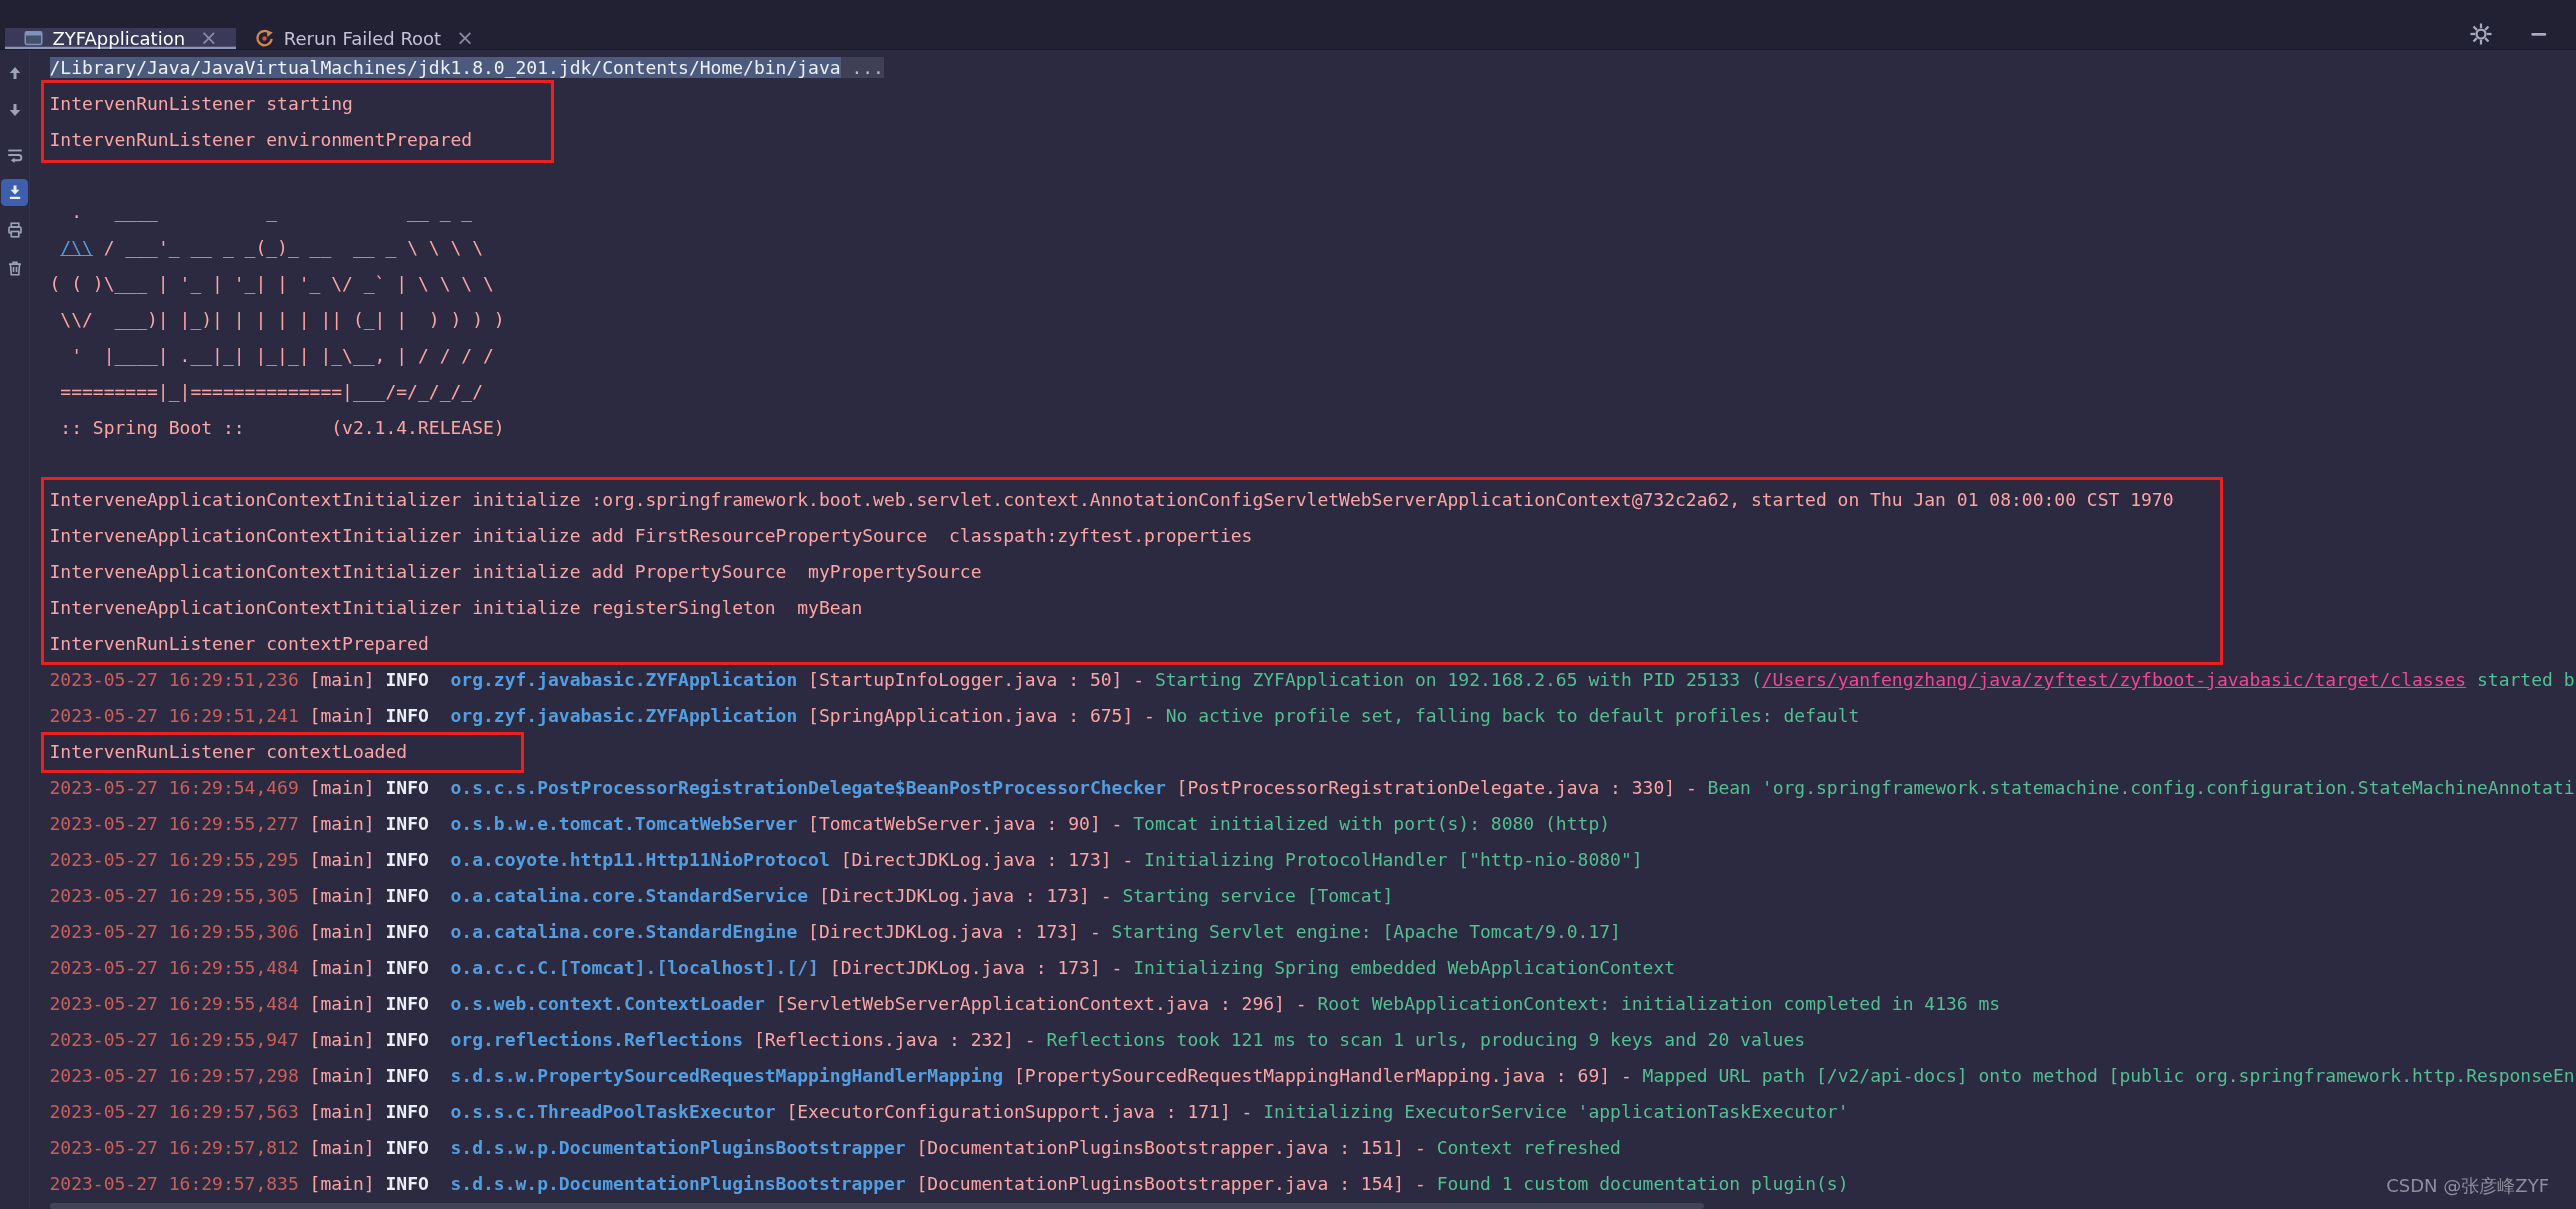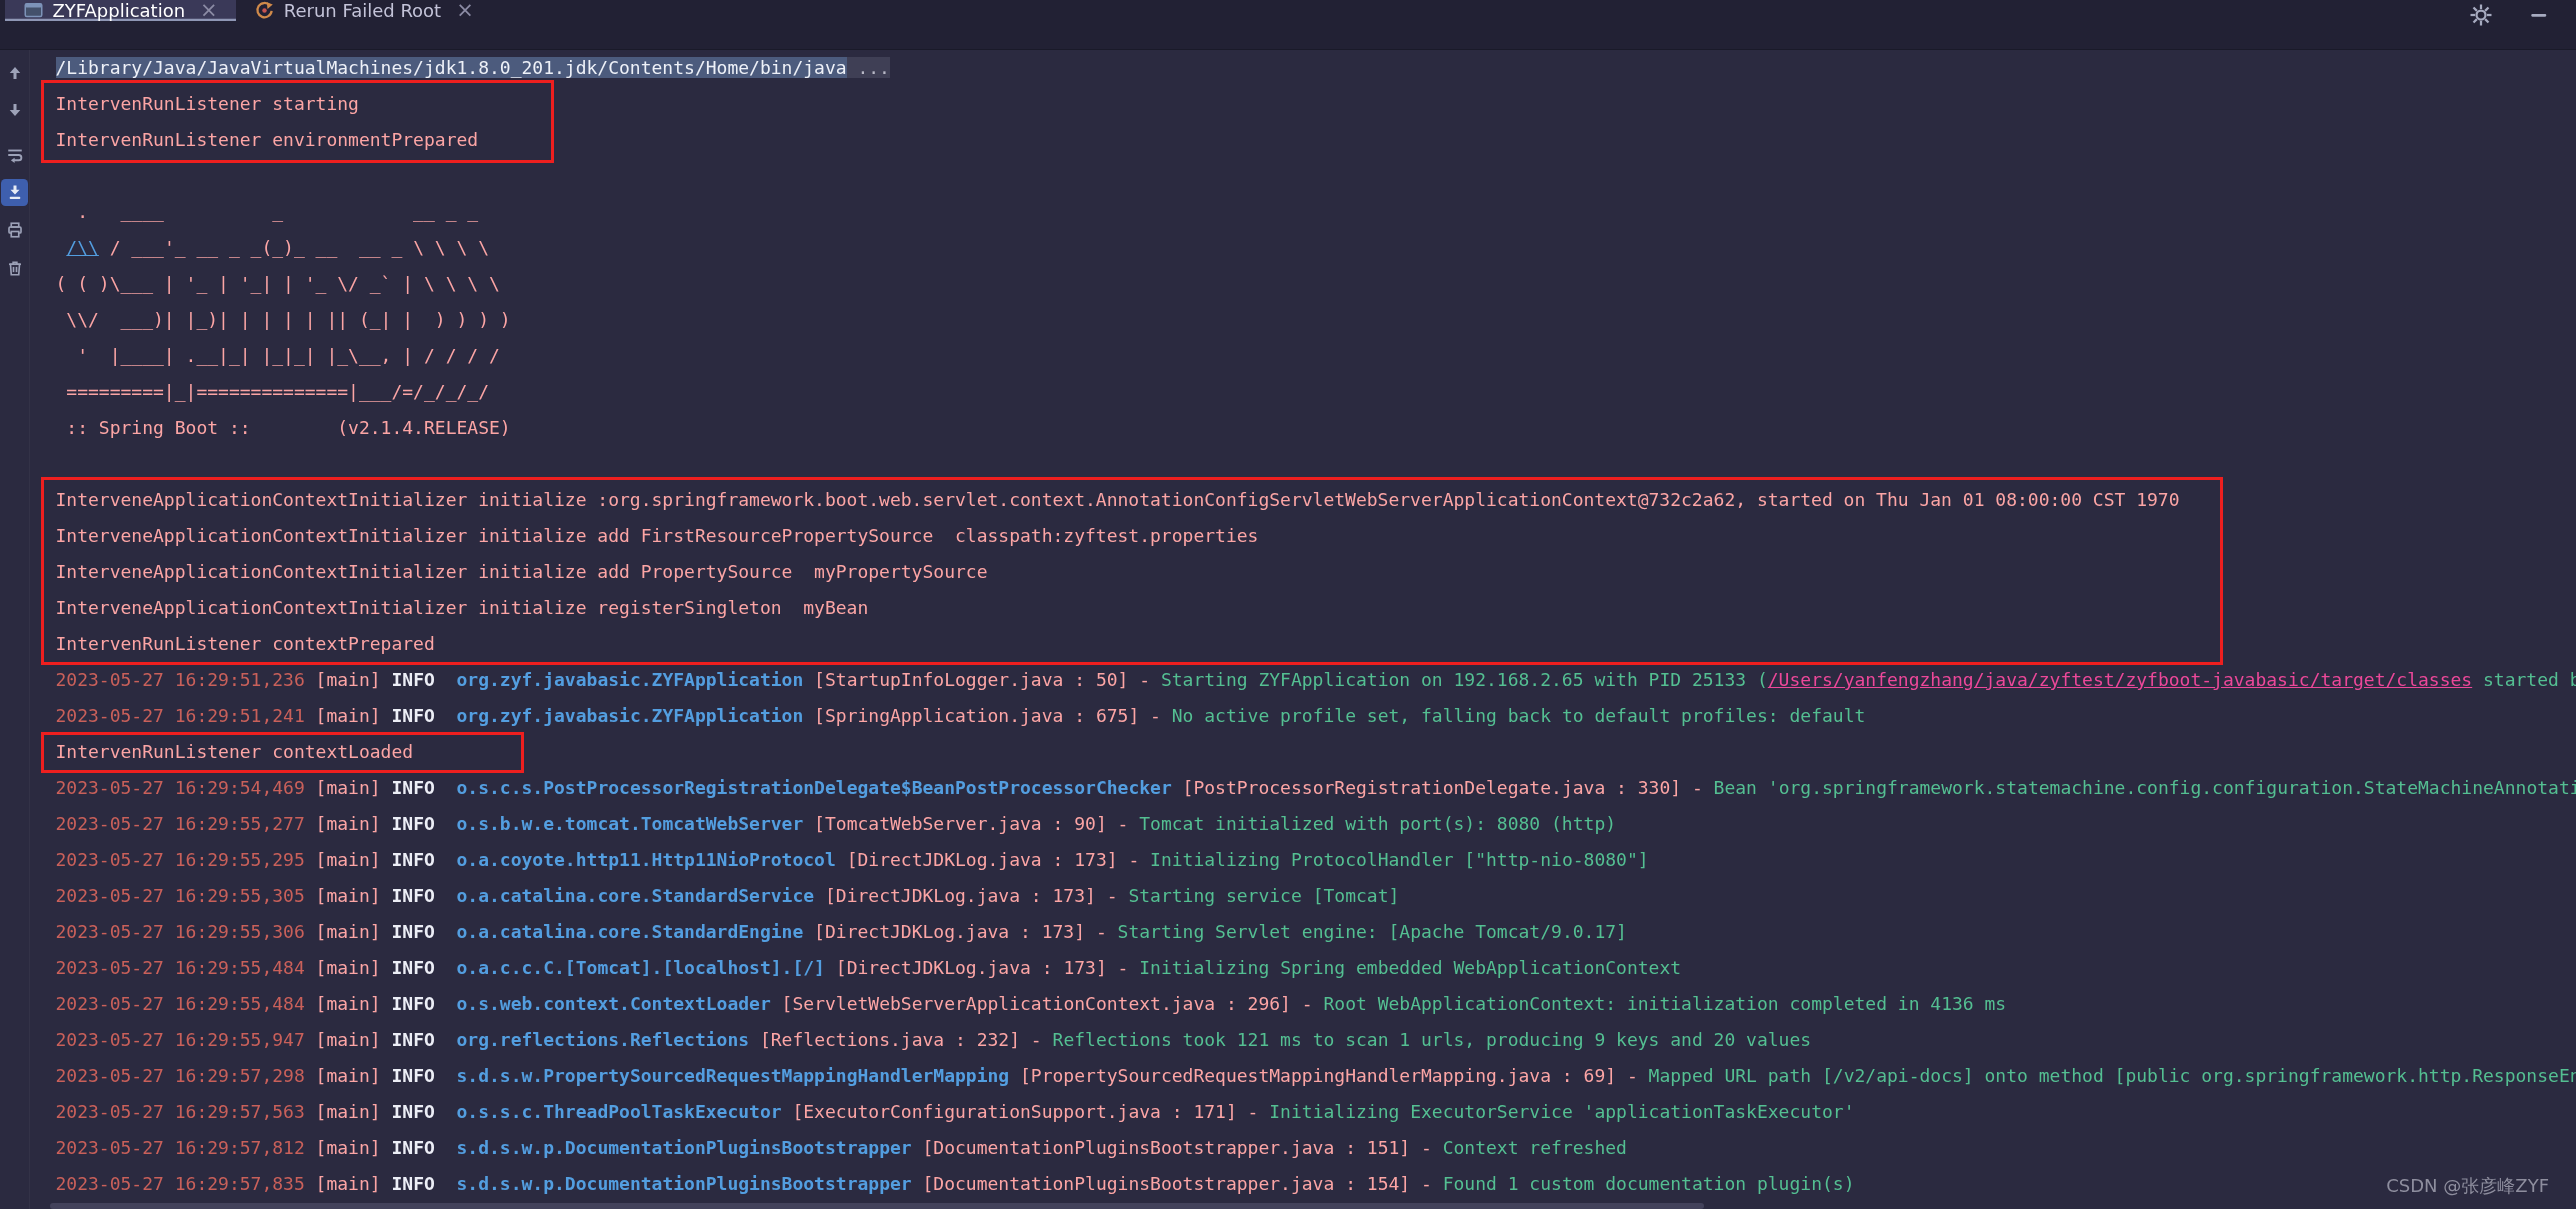--- a/index.html
+++ b/index.html
@@ -1,36 +1,36 @@
 <!DOCTYPE html>
 <html style="font-size:12px"><head>
 <meta charset="utf-8">
 <style>
   html,body{margin:0;padding:0;background:#1d1d2b;}
   #app{position:relative;width:2576px;height:1210px;overflow:hidden;background:#2b2a40;font-family:"DejaVu Sans",sans-serif;}
 
   
-  .tabbar{position:absolute;top:0;left:0;right:0;height:50px;background:#222134;display:flex;align-items:flex-start;border-bottom:0.8px solid #1a1a29;padding-left:4.5px;box-sizing:border-box;}
+  .tabbar{position:absolute;top:0;left:0;right:0;height:50px;background:#222134;display:flex;align-items:flex-end;border-bottom:0.8px solid #1a1a29;padding-left:4.5px;box-sizing:border-box;}
   .tab{display:flex;align-items:center;gap:9px;padding:0 18px;font-size:18px;color:#c3c3d8;cursor:default;}
   .tab.active{background:#3a3958;color:#ffffff;box-shadow:inset 0 -2.3px 0 #8f97b5;}
   .tab .close{color:#8b8ba4;font-size:21px;margin-left:6px;line-height:1;}
   .tab .tabicon{display:flex;align-items:center;}
   .tabbar-right{margin-left:auto;display:flex;align-items:center;gap:27px;padding-right:22.6px;}
   .hdr-icon{display:flex;align-items:center;justify-content:center;width:30px;height:30px;color:#a7abc0;}
 
   
   .toolbar{position:absolute;top:50px;left:0;width:30px;bottom:0;background:#2b2a40;border-right:0.8px solid rgba(255,255,255,0.04);display:flex;flex-direction:column;align-items:center;padding-top:9px;gap:10.5px;box-sizing:border-box;}
   .icon-btn{width:27px;height:27px;display:flex;align-items:center;justify-content:center;border-radius:4.5px;}
   .icon-btn.sep{margin-top:7.5px;}
   .icon-btn.active{background:#3e5fae;}
   .icon-btn svg{display:block;}
 
   
   .console{position:absolute;top:50px;left:30px;right:0;bottom:0;padding-left:19.5px;font-family:"DejaVu Sans Mono",monospace;font-size:18px;line-height:36px;white-space:pre;overflow:hidden;color:#dfdfeb;}
-  .line{height:36px;margin-left:6px;}
+  .line{height:36px;}
   .seg-sel{background:#4c5b7d;color:#eef1f8;}
   .seg-fold{background:#3f3f55;color:#b8b8c6;}
   .seg-plain{color:#fca5a5;}
   .seg-time{color:#c9605a;text-align:right;}
   .seg-info{color:#eceef6;font-weight:bold;text-align:center;}
   .seg-logger{color:#539ee0;font-weight:bold;text-align:right;}
   .seg-msg{color:#54bf92;}
   .seg-link{color:#ec4899;text-decoration:underline;}
   .seg-bluelink{color:#539ee0;text-decoration:underline;}
 

